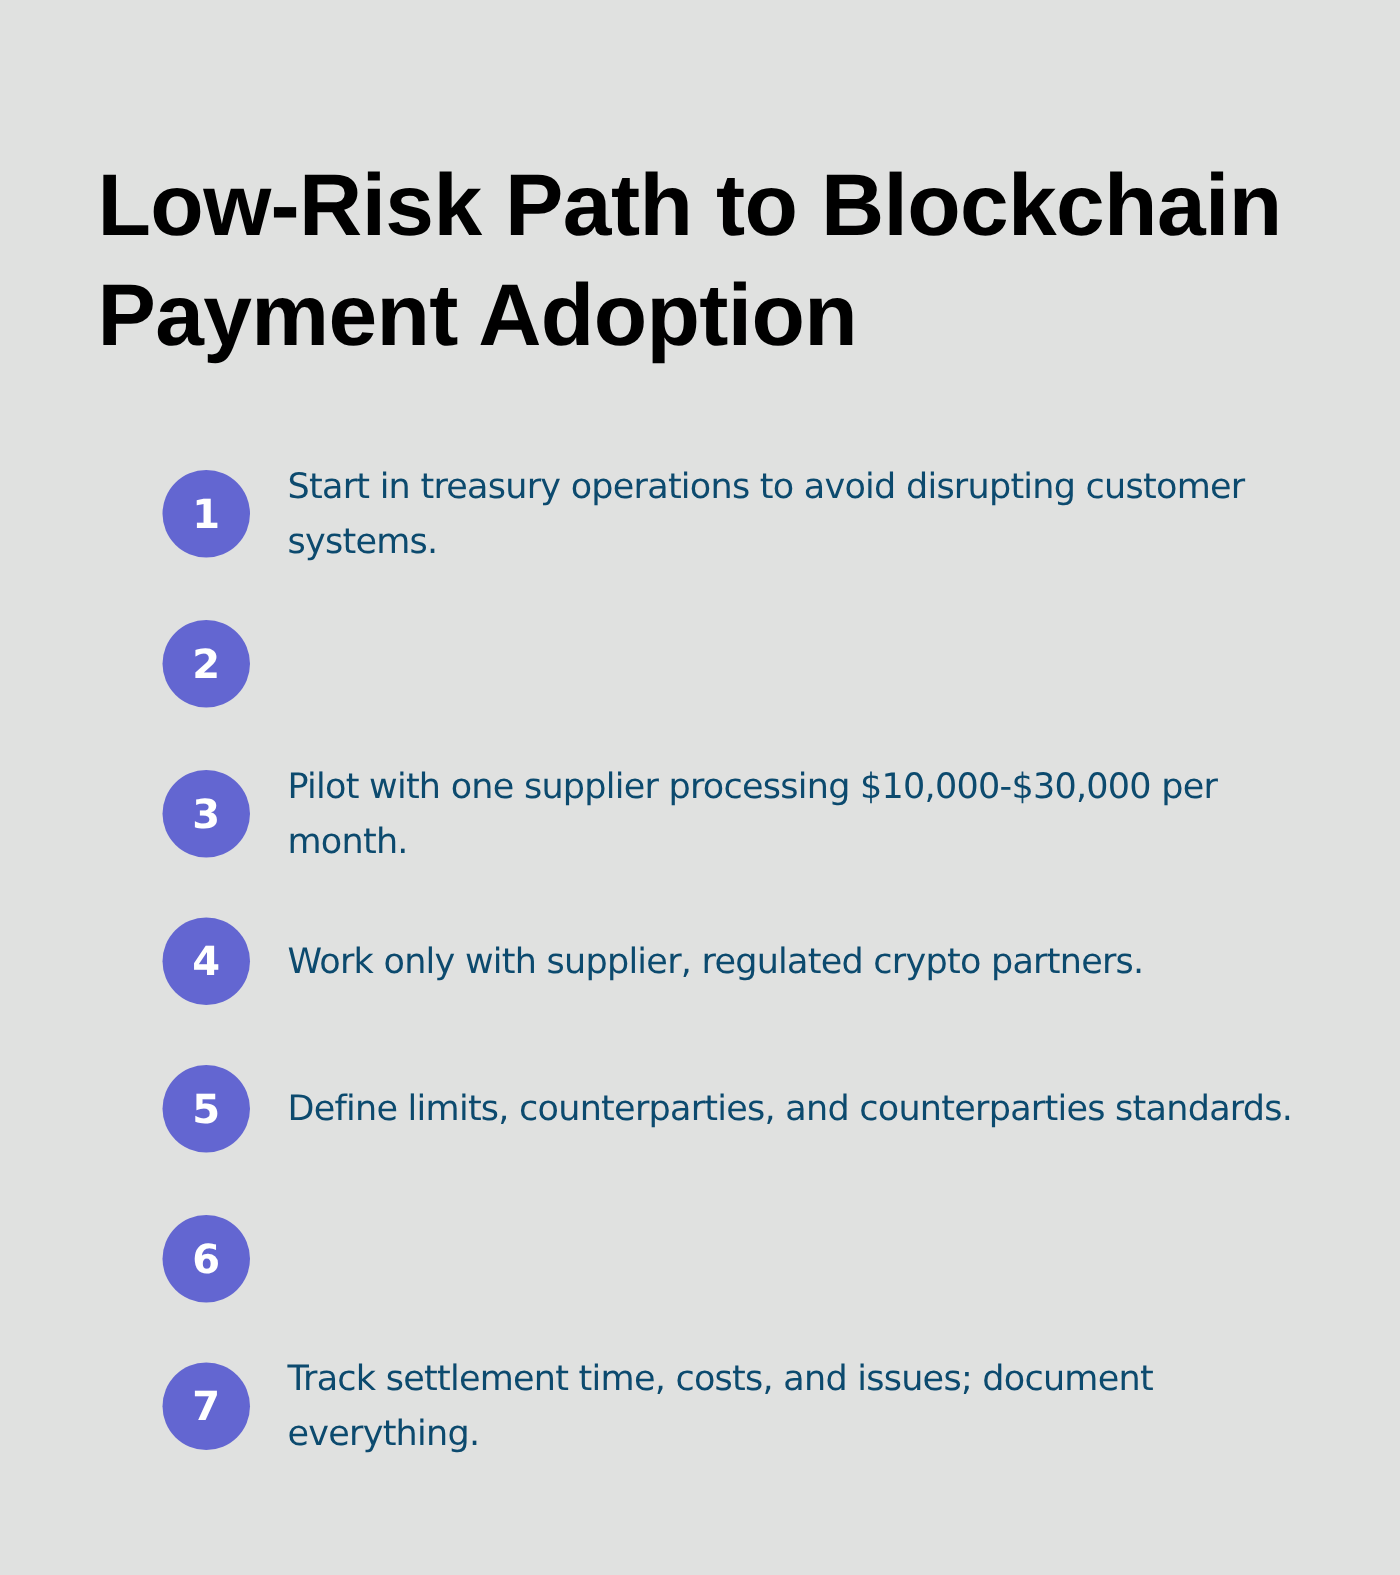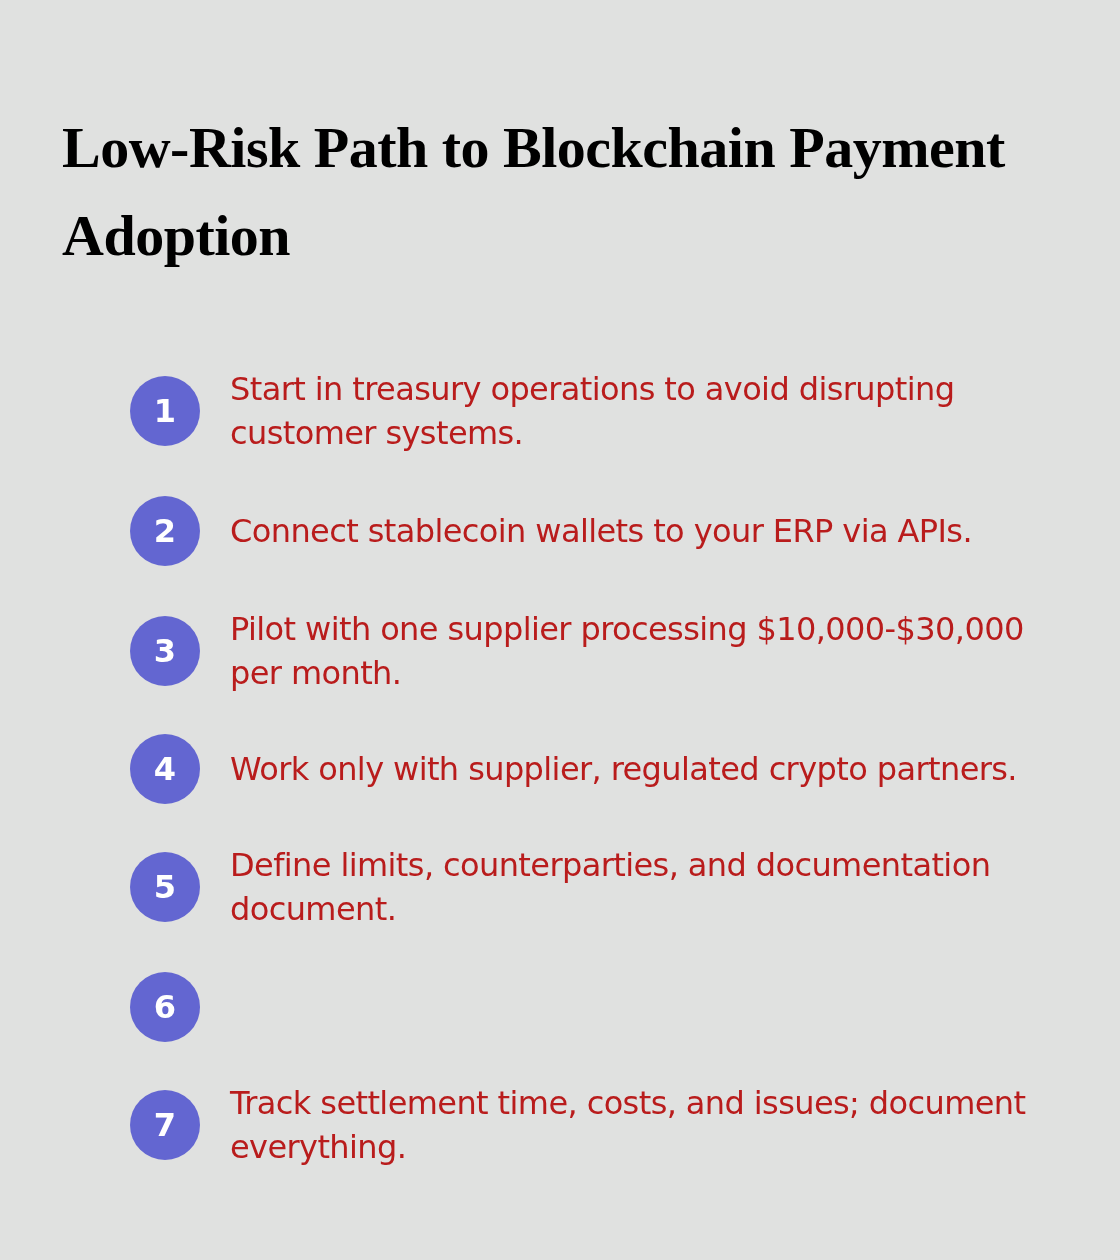--- a/index.html
+++ b/index.html
@@ -7,71 +7,70 @@
     width: 1120px; height: 1260px;
     background: #e0e1e0;
     font-family: "DejaVu Sans", "Liberation Sans", sans-serif;
     color: #000;
     position: relative;
     overflow: hidden;
   }
   .title {
     position: absolute; left: 62px; top: 104px;
     width: 1000px;
-    font-family: Liberation Serif, serif;
+    font-family: Liberation Sans, sans-serif;
     font-weight: bold;
-    font-size: 58px;
+    font-size: 70px;
     line-height: 88px;
     letter-spacing: -0.5px;
-    margin: 0;
+    margin: 16px;
   }
   .step {
     position: absolute; left: 130px; width: 960px; height: 70px;
   }
   .circle {
     position: absolute; left: 0; top: 0;
     width: 70px; height: 70px; border-radius: 50%;
     background: #6366d1;
     color: #fff;
     font-weight: bold; font-size: 32px;
     display: flex; align-items: center; justify-content: center;
   }
   .text {
     position: absolute; left: 100px;
     top: 50%; transform: translateY(-50%);
     width: 830px;
-    font-size: 32px; line-height: 44px;
+    font-size: 28px; line-height: 44px;
     letter-spacing: -0.6px;
-    color: #b91c1c;
+    color: #0c4a6e;
   }
 </style>
 </head>
 <body>
 
 <h1 class="title">Low-Risk Path to Blockchain Payment Adoption</h1>
 
 <div class="step" style="top:376px">
   <div class="circle">1</div>
   <div class="text">Start in treasury operations to avoid disrupting customer systems.</div>
 </div>
 <div class="step" style="top:496px">
   <div class="circle">2</div>
-  <div class="text">Connect stablecoin wallets to your ERP via APIs.</div>
 </div>
 <div class="step" style="top:616px">
   <div class="circle">3</div>
   <div class="text">Pilot with one supplier processing $10,000-$30,000 per month.</div>
 </div>
 <div class="step" style="top:734px">
   <div class="circle">4</div>
   <div class="text">Work only with supplier, regulated crypto partners.</div>
 </div>
 <div class="step" style="top:852px">
   <div class="circle">5</div>
-  <div class="text">Define limits, counterparties, and documentation document.</div>
+  <div class="text">Define limits, counterparties, and counterparties standards.</div>
 </div>
 <div class="step" style="top:972px">
   <div class="circle">6</div>
 </div>
 <div class="step" style="top:1090px">
   <div class="circle">7</div>
   <div class="text">Track settlement time, costs, and issues; document everything.</div>
 </div>
 
 </body></html>

